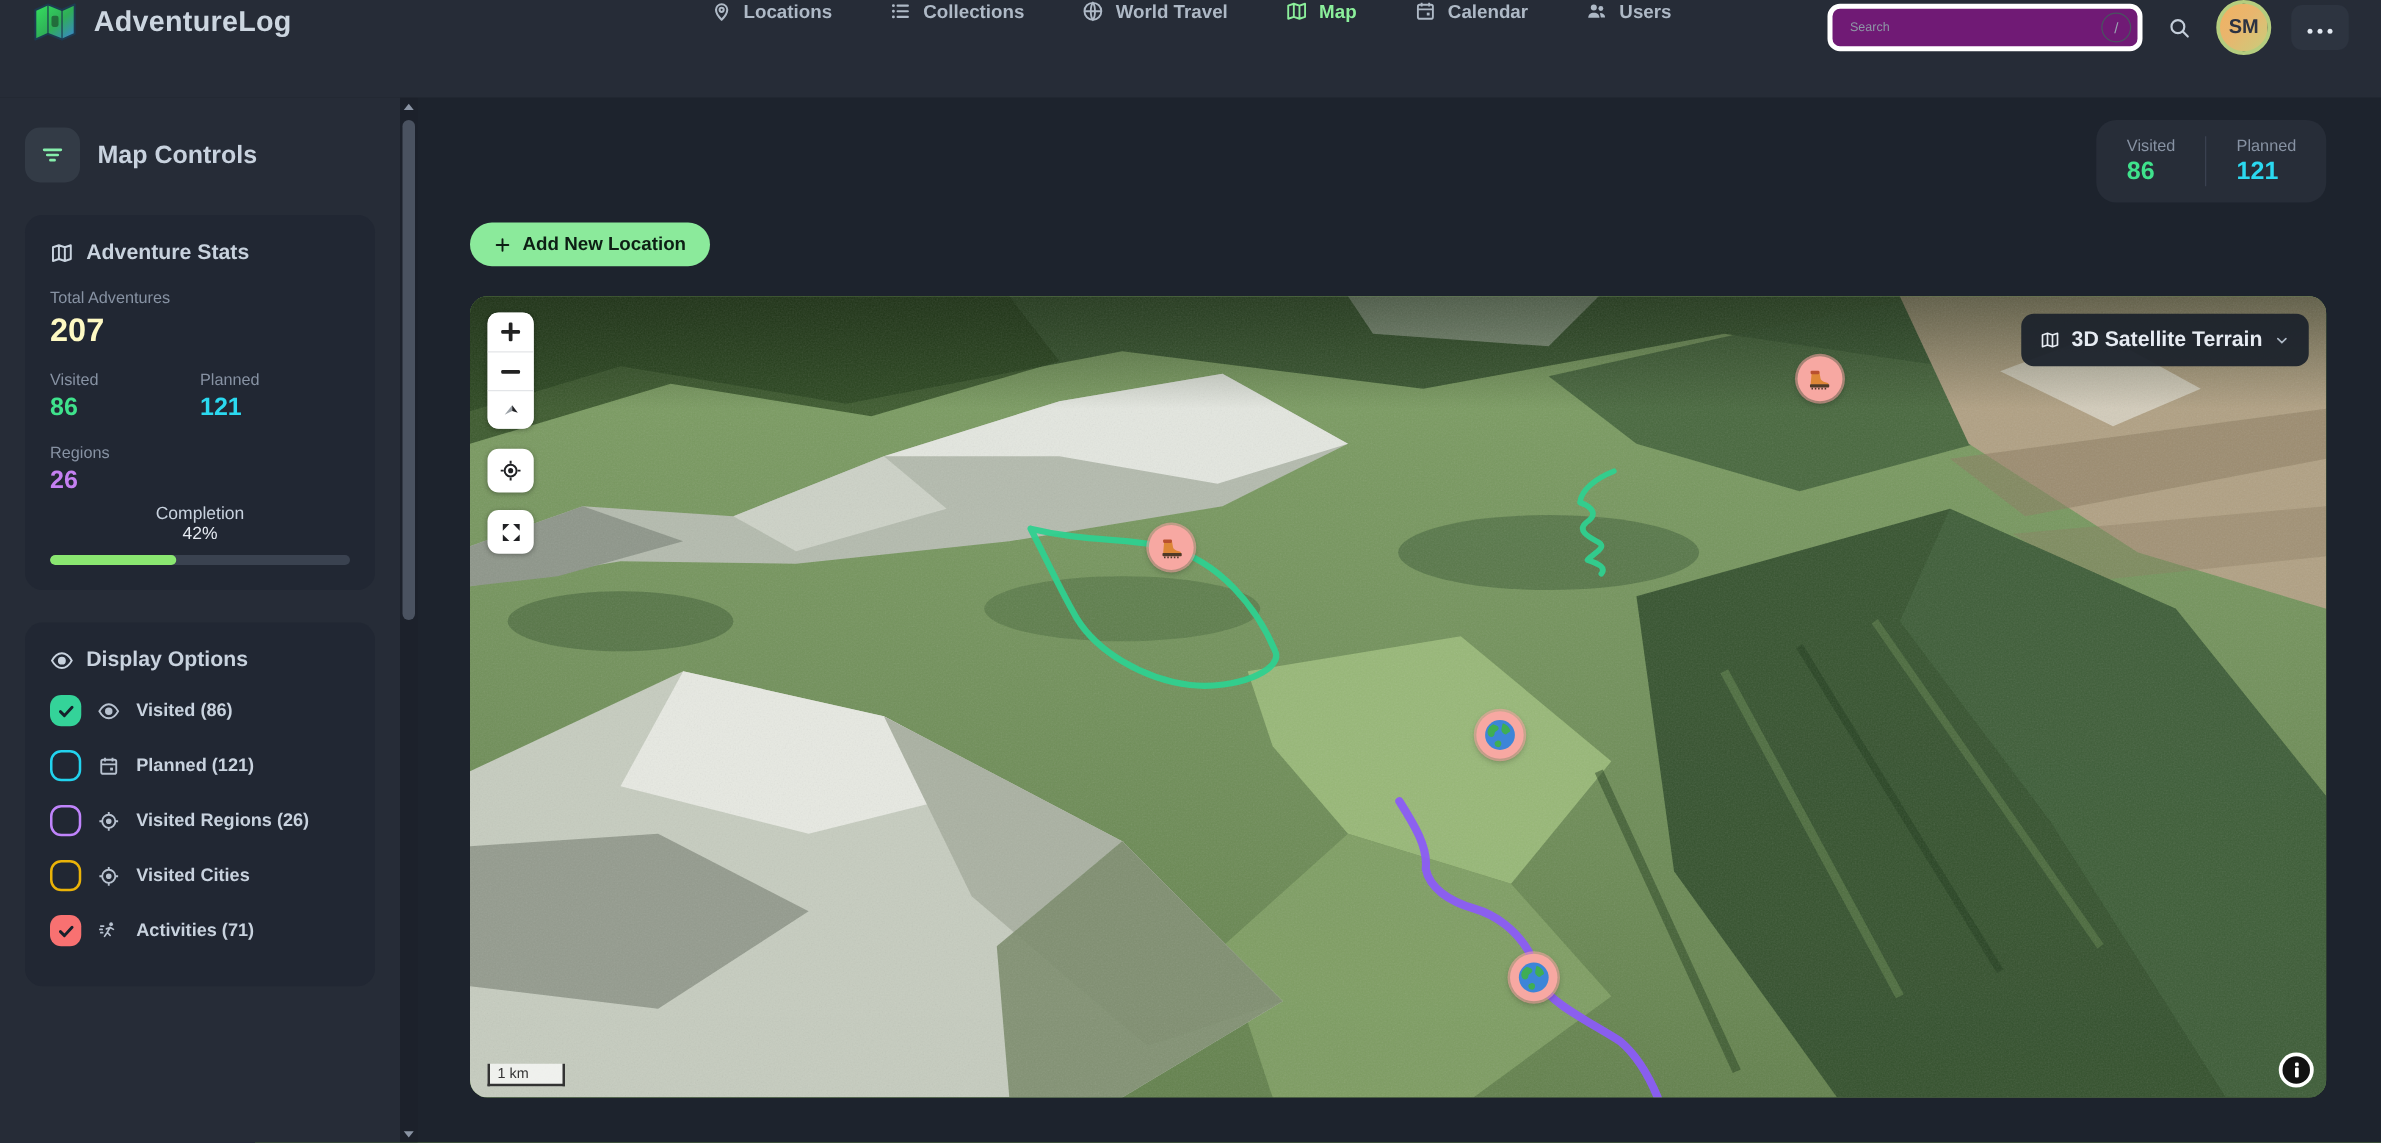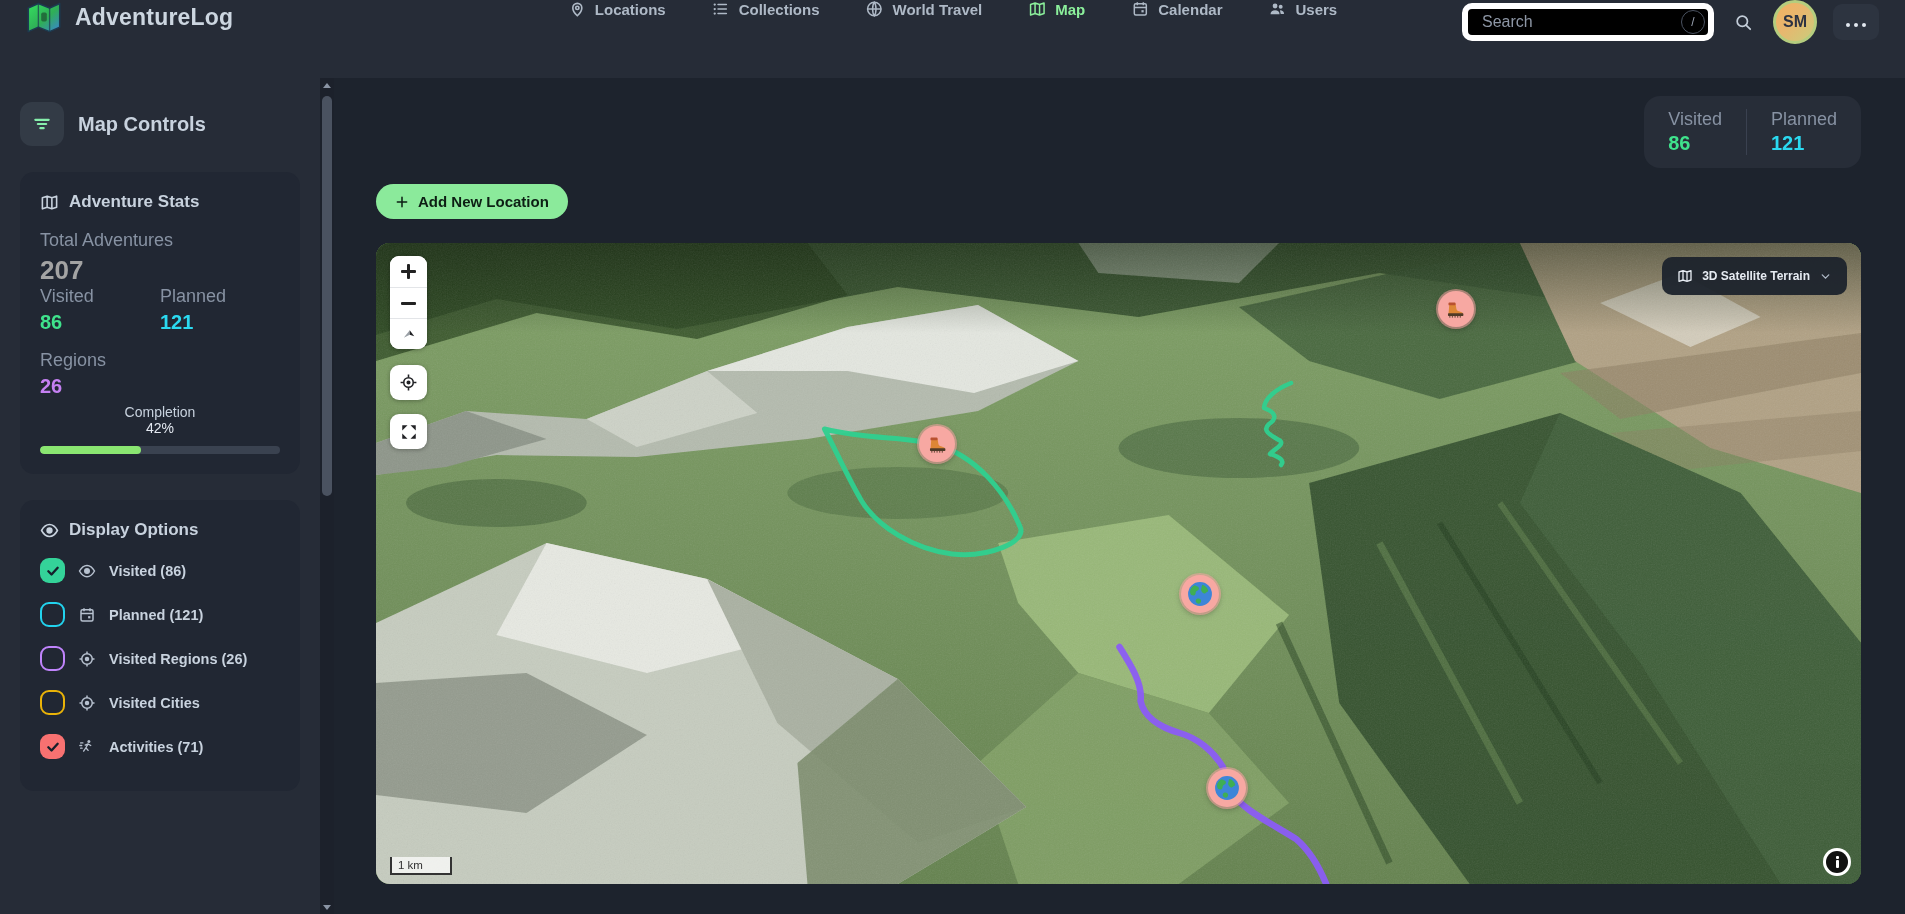--- a/index.html
+++ b/index.html
@@ -12,37 +12,37 @@
   .navbar{position:absolute;top:0;left:0;right:0;height:78px;background:#262c37;display:flex;align-items:flex-start;padding:0 26px;box-sizing:border-box;z-index:30;}
   .brand{display:flex;align-items:center;gap:13px;}
   .brand-title{font-size:23px;font-weight:800;color:#ccd6e0;letter-spacing:.2px;}
   .nav-center{position:absolute;left:50%;transform:translateX(-50%);display:flex;align-items:center;gap:46px;}
   .nav-item{display:flex;align-items:center;gap:9px;color:#aeb9c6;font-size:15px;font-weight:700;cursor:pointer;white-space:nowrap;}
   .nav-item .nico{display:flex;align-items:center;}
   .nav-item .nico svg{width:18px;height:18px;}
   .nav-item.active{color:#8bef9b;}
   .nav-right{margin-left:auto;display:flex;align-items:center;gap:16px;}
   .search-wrap{position:relative;}
-  .search-input{width:252px;height:38px;box-sizing:border-box;background:#000000;border:6px solid #ffffff;border-radius:10px;color:#cbd5e1;font-size:16px;padding:0 40px 0 14px;outline:none;font-family:inherit;}
+  .search-input{width:252px;height:38px;box-sizing:border-box;background:#701a75;border:4px solid #ffffff;border-radius:10px;color:#cbd5e1;font-size:10px;padding:0 40px 0 14px;outline:none;font-family:inherit;}
   .search-input::placeholder{color:#8e97a6;}
   .kbd-badge{position:absolute;right:9px;top:50%;transform:translateY(-50%);width:22px;height:22px;border:1px solid #4a5260;border-radius:50%;color:#9aa3b2;font-size:12px;display:flex;align-items:center;justify-content:center;}
   .search-btn{background:none;border:none;padding:4px;display:flex;cursor:pointer;color:#c3cdd9;}
   .avatar{width:44px;height:44px;border-radius:50%;background:linear-gradient(135deg,#f0b264 10%,#e8b66e 45%,#c9cd7c 100%);border:3px solid #b5cd7e;box-sizing:border-box;display:flex;align-items:center;justify-content:center;color:#2c3242;font-weight:800;font-size:16px;cursor:pointer;}
   .more-btn{width:46px;height:36px;border-radius:9px;background:#2d3440;border:none;display:flex;align-items:center;justify-content:center;cursor:pointer;}
   .more-btn .dot{width:4px;height:4px;border-radius:50%;background:#e2e8f0;display:inline-block;margin:0 2px;}
   
   .sidebar{position:absolute;top:78px;left:0;width:320px;bottom:0;background:#262c37;padding:24px 20px;box-sizing:border-box;overflow:hidden;}
   .sb-header{display:flex;align-items:center;gap:14px;margin-bottom:26px;}
   .icon-tile{width:44px;height:44px;border-radius:12px;background:#333b46;display:flex;align-items:center;justify-content:center;}
   .sb-title{font-size:20px;font-weight:800;color:#c8d2de;}
   .card{background:#212733;border-radius:14px;padding:20px 20px;margin-bottom:26px;}
   .card-heading{display:flex;align-items:center;gap:10px;font-size:17px;font-weight:800;color:#c8d2de;margin-bottom:18px;}
   .card-heading svg{width:19px;height:19px;color:#c8d2de;}
-  .stat-label{font-size:18px;color:#8792a3;margin-bottom:4px;}
-  .stat-big{font-size:26px;font-weight:800;color:#a3a3a3;}
+  .stat-label{font-size:13px;color:#8792a3;margin-bottom:4px;}
+  .stat-big{font-size:26px;font-weight:800;color:#fef9c3;margin-bottom:16px;}
   .stat-grid{display:grid;grid-template-columns:1fr 1fr;margin-bottom:16px;}
   .stat-num{font-size:20px;font-weight:800;}
   .green{color:#3fe28c;} .cyan{color:#2bd9f0;} .purple{color:#c580f2;}
   .completion-row{display:flex;justify-content:space-between;align-items:center;font-size:14px;color:#c8d2de;margin-top:6px;margin-bottom:10px;flex-direction:column;}
   .completion-pct{color:#e4e9f1;}
   .progress-track{height:8px;border-radius:4px;background:#3a4250;overflow:hidden;}
   .progress-fill{height:100%;border-radius:4px;background:#8ae671;}
   .opt-row{display:flex;align-items:center;gap:13px;margin-bottom:19px;cursor:pointer;}
   .opt-row:last-child{margin-bottom:12px;}
   .checkbox{width:25px;height:25px;border-radius:9px;box-sizing:border-box;display:flex;align-items:center;justify-content:center;flex:0 0 auto;}
@@ -80,21 +80,21 @@
   .marker.globe svg{width:26px;height:26px;}
   .marker.hiking-boot svg{width:21px;height:21px;}
   .ctrl-group{position:absolute;left:14px;top:13px;width:37px;background:#fff;border-radius:9px;box-shadow:0 1px 4px rgba(0,0,0,.3);overflow:hidden;z-index:8;}
   .ctrl-btn{width:37px;height:31px;display:flex;align-items:center;justify-content:center;background:#fff;border:none;cursor:pointer;padding:0;}
   .ctrl-btn + .ctrl-btn{border-top:1px solid #e3e5e8;}
   .ctrl-single{position:absolute;left:14px;width:37px;height:35px;background:#fff;border:none;border-radius:9px;box-shadow:0 1px 4px rgba(0,0,0,.3);display:flex;align-items:center;justify-content:center;cursor:pointer;z-index:8;}
   .ctrl-locate{top:122px;} .ctrl-full{top:171px;}
   .glyph-plus,.glyph-minus{position:relative;width:15px;height:15px;}
   .glyph-plus:before,.glyph-minus:before{content:"";position:absolute;left:0;top:6px;width:15px;height:3px;background:#222;border-radius:1px;}
   .glyph-plus:after{content:"";position:absolute;left:6px;top:0;width:3px;height:15px;background:#222;border-radius:1px;}
-  .style-dd{position:absolute;top:14px;right:14px;background:rgba(28,34,44,.94);border-radius:10px;padding:11px 15px;display:flex;align-items:center;gap:9px;color:#e6ebf2;font-size:12px;font-weight:700;cursor:pointer;z-index:8;}
+  .style-dd{position:absolute;top:14px;right:14px;background:rgba(28,34,44,.94);border-radius:10px;padding:11px 15px;display:flex;align-items:center;gap:9px;color:#e6ebf2;font-size:17px;font-weight:700;cursor:pointer;z-index:8;}
   .style-dd svg{display:block;}
   .scalebar{position:absolute;left:14px;bottom:9px;background:rgba(255,255,255,.72);border:2px solid #333;border-top:none;color:#333;font-size:11.5px;padding:2px 8px 2px 6px;min-width:62px;box-sizing:border-box;z-index:8;}
   .attrib{position:absolute;right:10px;bottom:8px;width:28px;height:28px;border-radius:50%;background:#fff;display:flex;align-items:center;justify-content:center;cursor:pointer;z-index:8;}
   .attrib-inner{width:22px;height:22px;border-radius:50%;background:#111;display:flex;flex-direction:column;align-items:center;justify-content:center;gap:1px;}
   .attrib-inner .idot{width:3px;height:3px;background:#fff;border-radius:1px;}
   .attrib-inner .istem{width:3px;height:8px;background:#fff;border-radius:1px;}
 </style>
 </head>
 <body>
 

